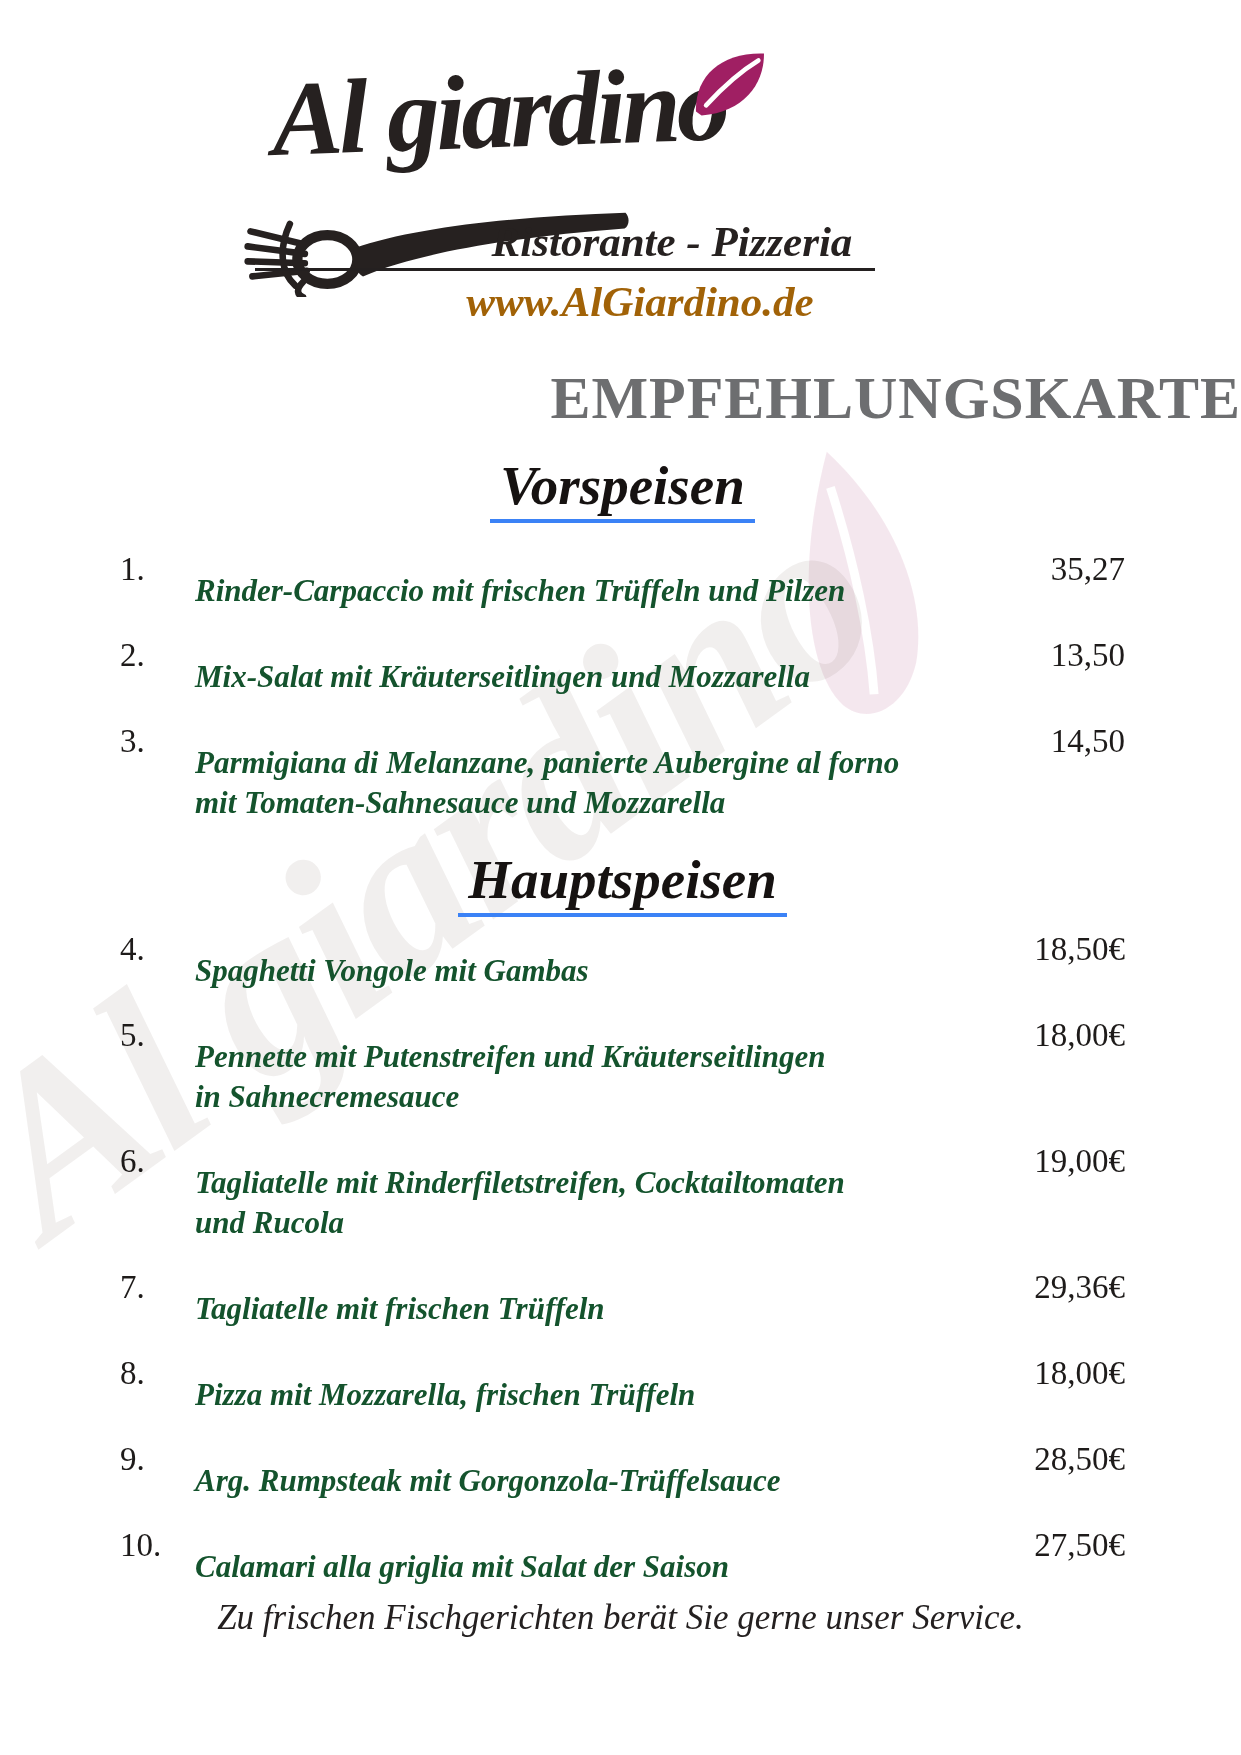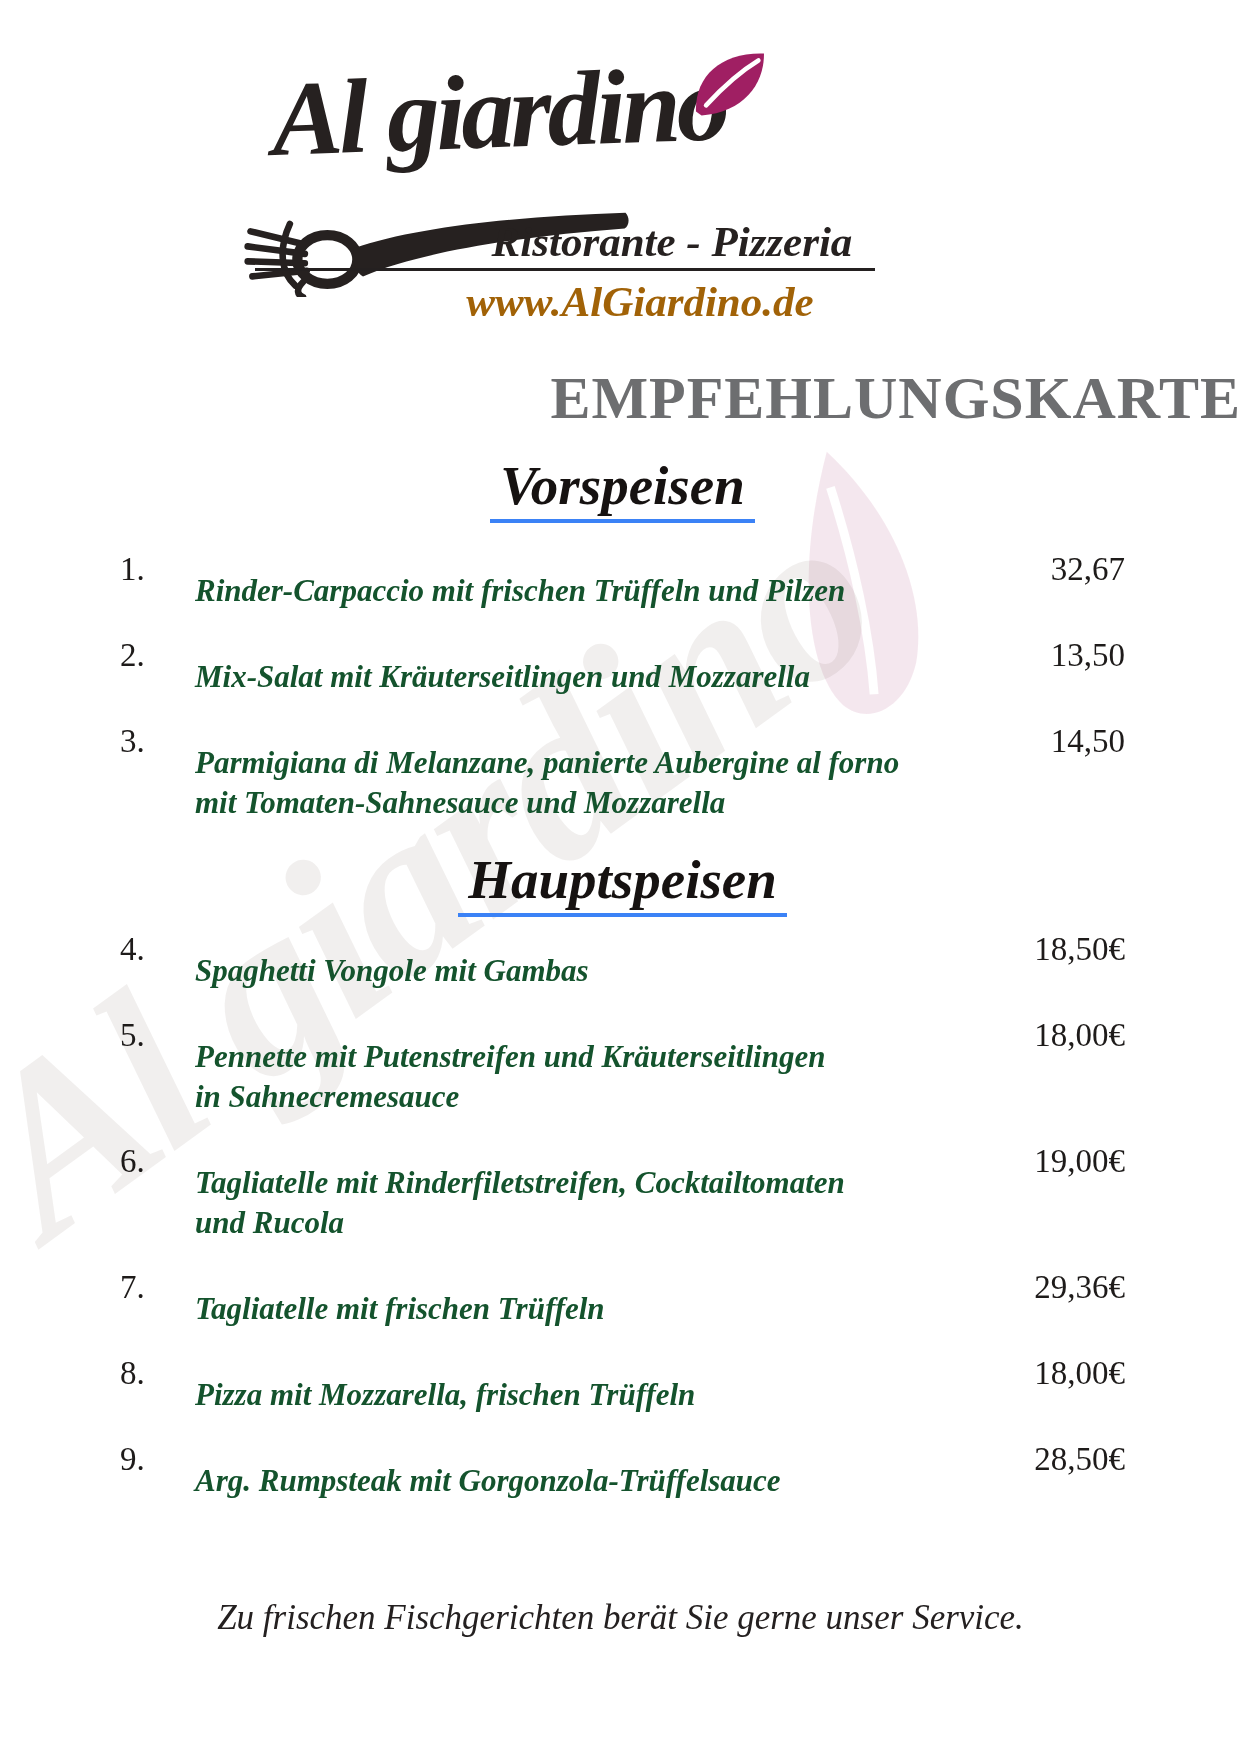--- a/index.html
+++ b/index.html
@@ -135,21 +135,21 @@
 
   <div class="content">
   <section>
     <div class="section-heading-wrap">
       <span class="section-heading">Vorspeisen</span>
     </div>
     <div>
   <div class="menu-row">
     <div class="item-number">1.</div>
     <div class="item-name">Rinder-Carpaccio mit frischen Trüffeln und Pilzen</div>
-    <div class="item-price">32,67</div>
+    <div class="item-price">35,27</div>
   </div>
 
   <div class="menu-row">
     <div class="item-number">2.</div>
     <div class="item-name">Mix-Salat mit Kräuterseitlingen und Mozzarella</div>
     <div class="item-price">13,50</div>
   </div>
 
   <div class="menu-row">
     <div class="item-number">3.</div>
@@ -196,18 +196,23 @@
     <div class="item-name">Pizza mit Mozzarella, frischen Trüffeln</div>
     <div class="item-price">18,00€</div>
   </div>
 
   <div class="menu-row">
     <div class="item-number">9.</div>
     <div class="item-name">Arg. Rumpsteak mit Gorgonzola-Trüffelsauce</div>
     <div class="item-price">28,50€</div>
   </div>
 
+  <div class="menu-row">
+    <div class="item-number">10.</div>
+    <div class="item-name">Calamari alla griglia mit Salat der Saison</div>
+    <div class="item-price">27,50€</div>
+  </div>
 </div>
   </section>
 </div>
 
   <div class="service-note">Zu frischen Fischgerichten berät Sie gerne unser Service.</div>
 </div>
 
 </body></html>

